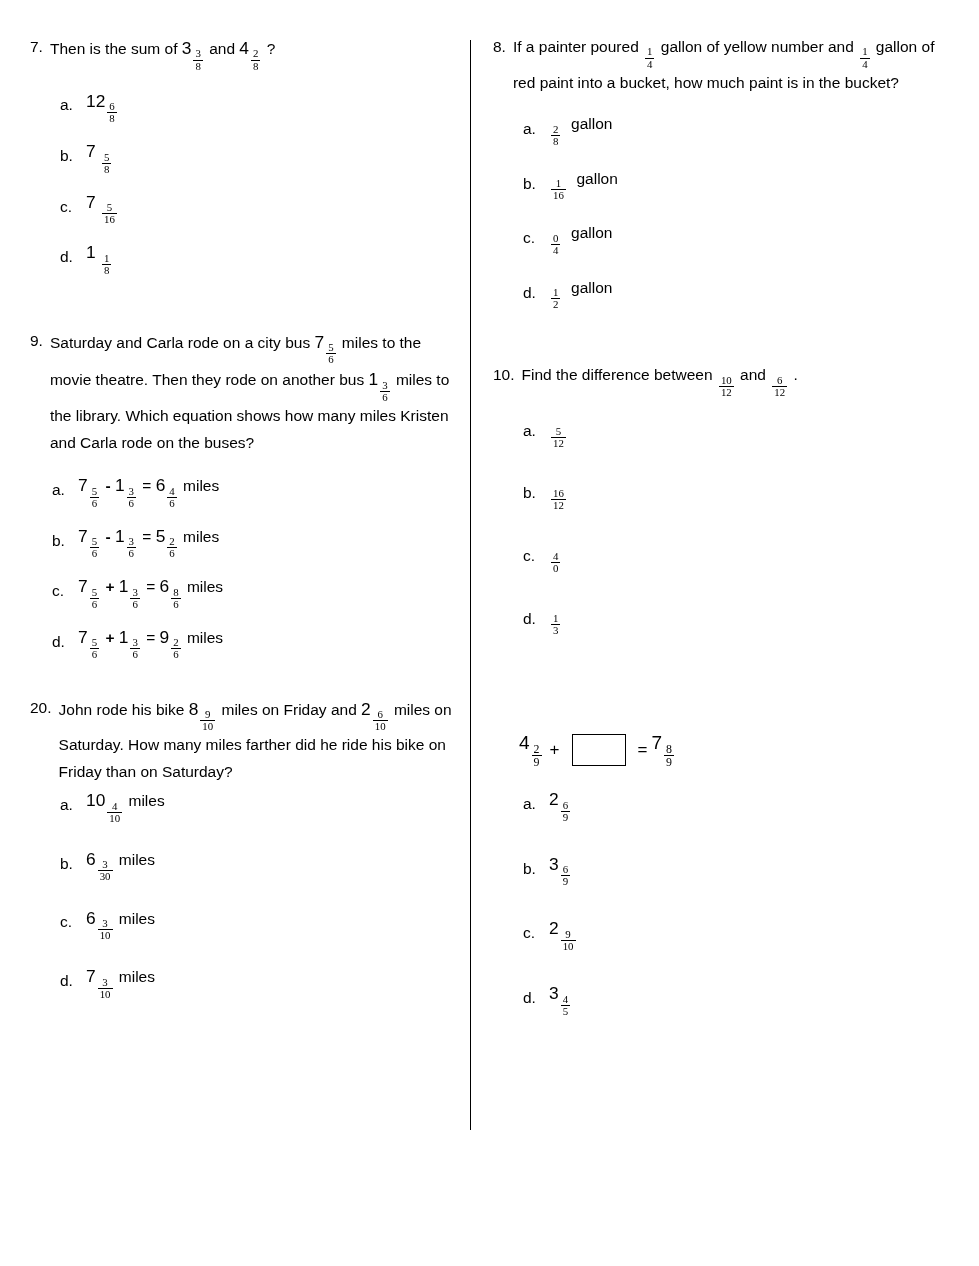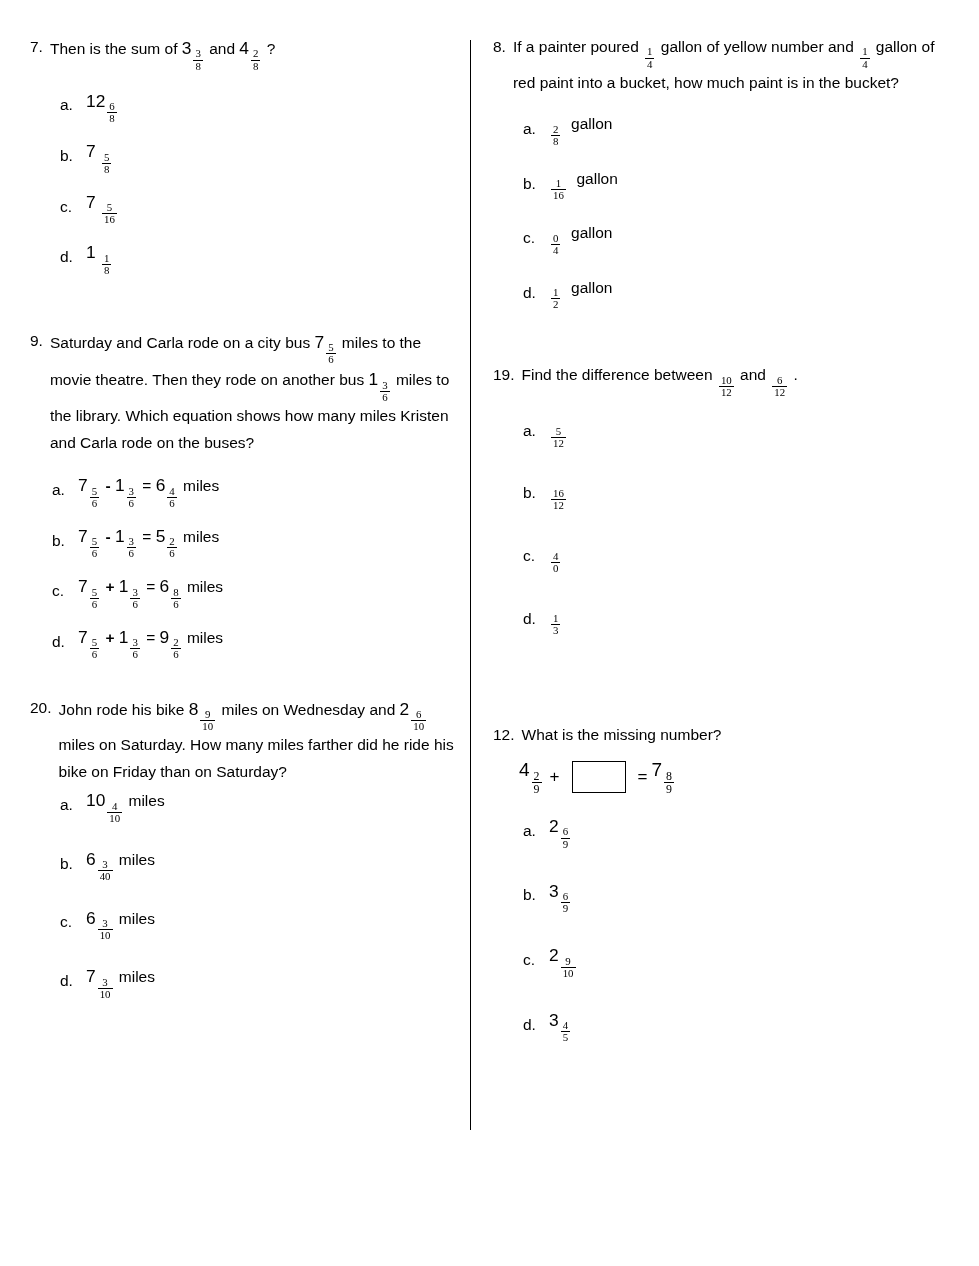--- a/index.html
+++ b/index.html
@@ -299,21 +299,21 @@
 
       <div class="q-block">
         <div class="q-stem">
           <span class="q-num">20.</span>
           <span class="q-text">
             <span>John rode his bike</span>
             <span class="mixed"><span class="big">8</span><span class="frac">
                   <span class="num">9</span>
                   <span class="den">10</span>
                 </span></span>
-            <span>miles on Wednesday and</span>
+            <span>miles on Friday and</span>
             <span class="mixed"><span class="big">2</span><span class="frac">
                   <span class="num">6</span>
                   <span class="den">10</span>
                 </span></span>
             <span>miles on Saturday.  How many miles farther did he ride his bike on Friday than on Saturday?</span>
           </span>
         </div>
         <div class="choices" style="margin-left:30px;margin-top:2px;">
           <div class="choice" style="margin-bottom:22px;">
             <span class="choice-letter">a.</span>
@@ -323,21 +323,21 @@
                   <span class="den">10</span>
                 </span>
               <span>miles</span>
             </span>
           </div>
           <div class="choice" style="margin-bottom:22px;">
             <span class="choice-letter">b.</span>
             <span class="choice-body mixed">
               <span class="big">6</span><span class="frac">
                   <span class="num">3</span>
-                  <span class="den">40</span>
+                  <span class="den">30</span>
                 </span>
               <span>miles</span>
             </span>
           </div>
           <div class="choice" style="margin-bottom:22px;">
             <span class="choice-letter">c.</span>
             <span class="choice-body mixed">
               <span class="big">6</span><span class="frac">
                   <span class="num">3</span>
                   <span class="den">10</span>
@@ -423,21 +423,21 @@
               &nbsp;<span>gallon</span>
             </span>
           </div>
         </div>
       </div>
 
       <div class="sp-lg"></div>
 
       <div class="q-block">
         <div class="q-stem">
-          <span class="q-num">19.</span>
+          <span class="q-num">10.</span>
           <span class="q-text">
             <span>Find the difference between</span>
             <span class="frac">
                 <span class="num">10</span>
                 <span class="den">12</span>
               </span>
             <span>and</span>
             <span class="frac">
                 <span class="num">6</span>
                 <span class="den">12</span>
@@ -482,24 +482,20 @@
                   <span class="den">3</span>
                 </span>
             </span>
           </div>
         </div>
       </div>
 
       <div style="height:72px;"></div>
 
       <div class="q-block">
-        <div class="q-stem">
-          <span class="q-num">12.</span>
-          <span class="q-text">What is the missing number?</span>
-        </div>
         <div class="eq-row">
           <span class="mixed">
             <span class="big">4</span><span class="frac">
                 <span class="num">2</span>
                 <span class="den">9</span>
               </span>
           </span>
           <span style="margin:0 6px;">+</span>
           <span class="answer-box"></span>
           <span style="margin:0 4px;">=</span>

